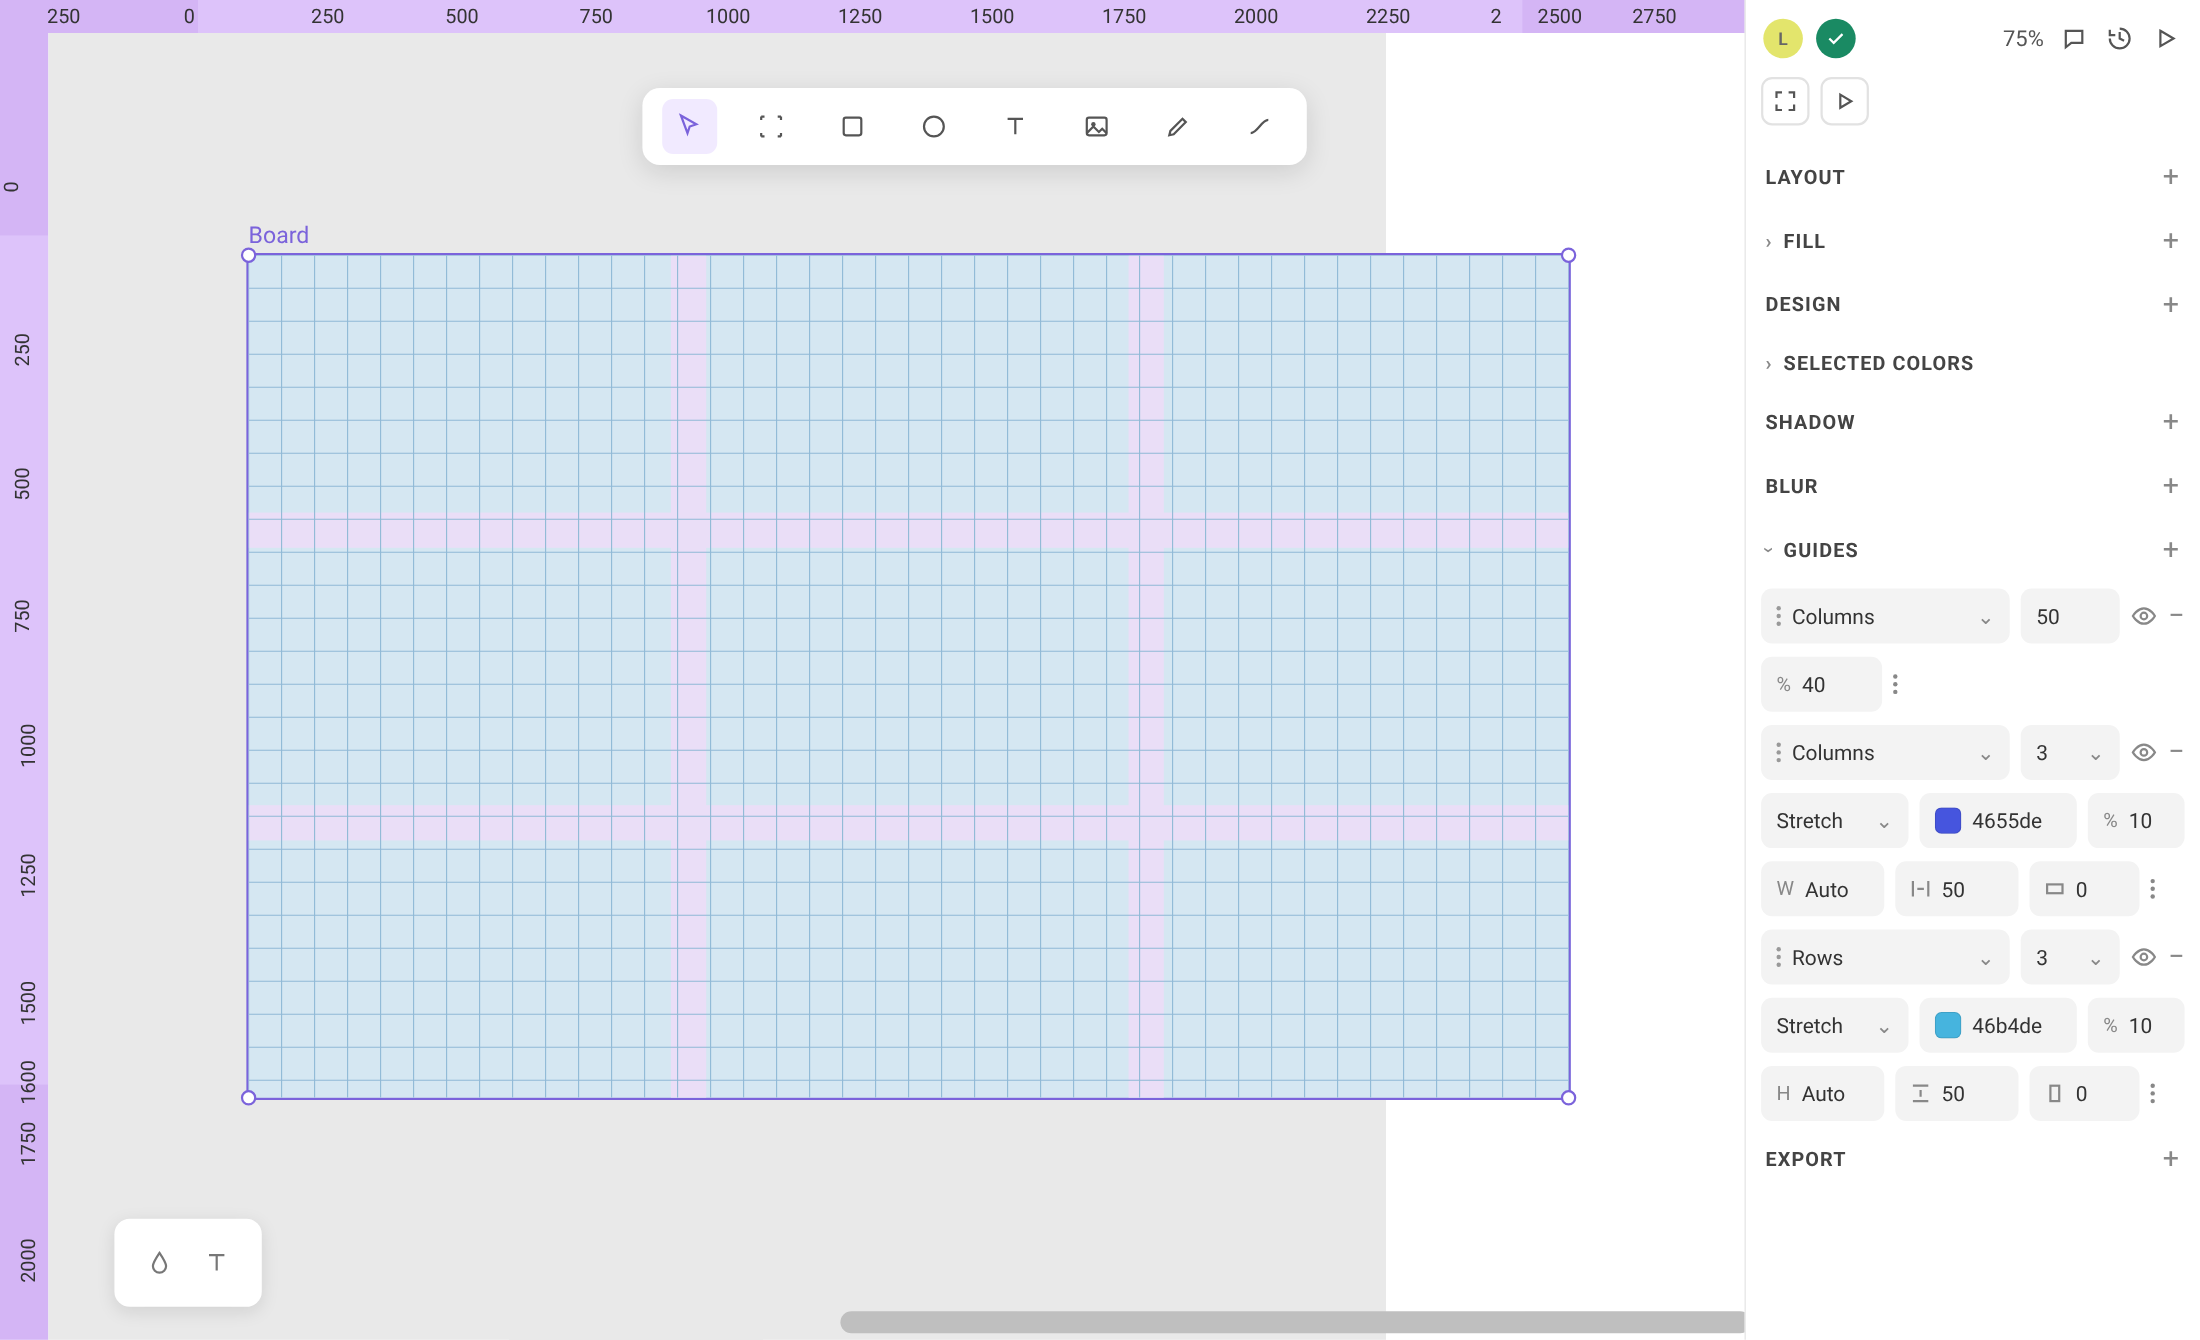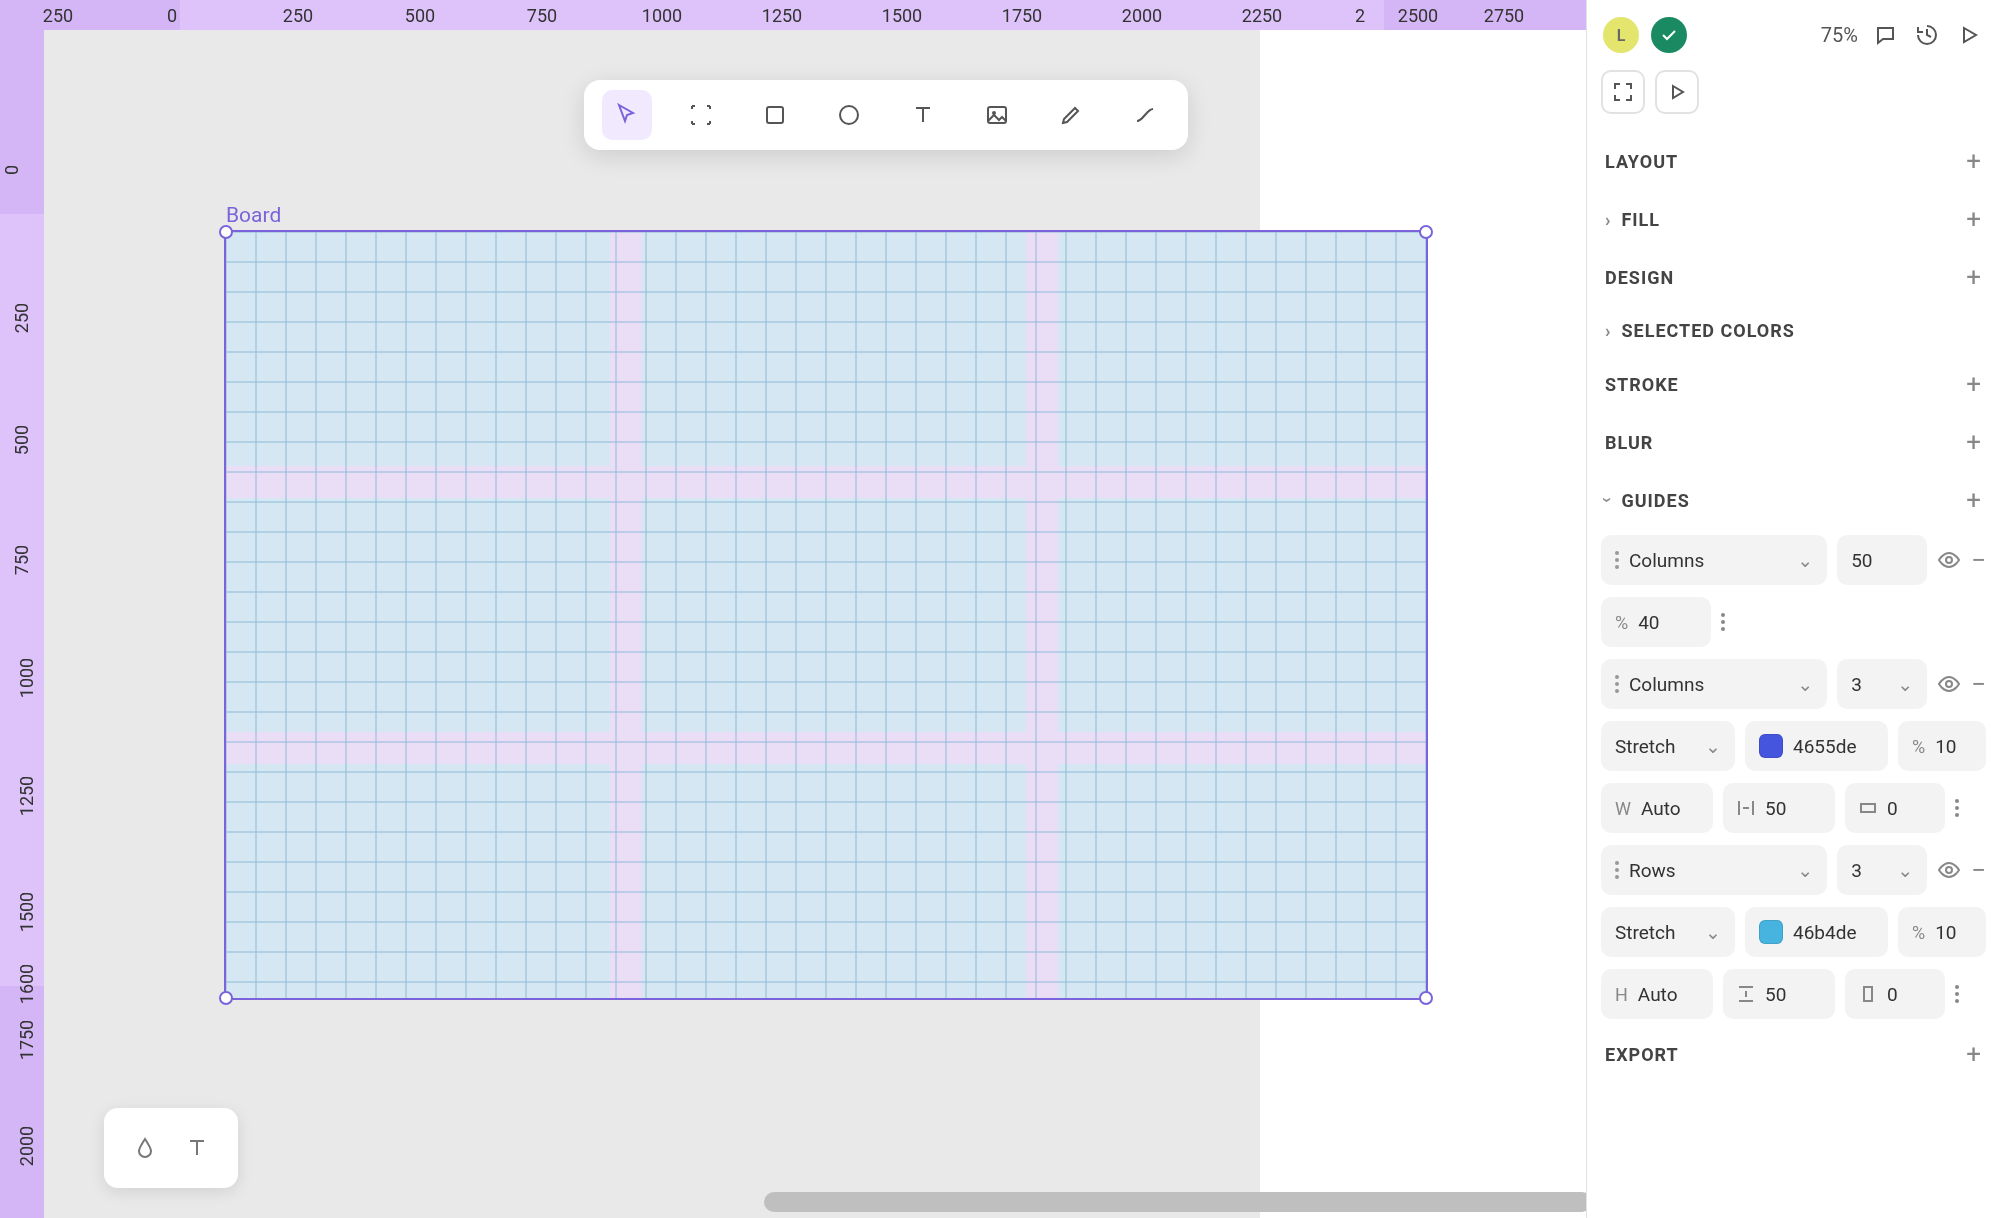--- a/index.html
+++ b/index.html
@@ -370,21 +370,21 @@
     <span class="plus">+</span>
   </div>
   <div class="section">
     <span class="left">
         <span class="chev">›</span>
       <span>SELECTED COLORS</span>
       </span>
     <span></span>
   </div>
   <div class="section">
-    <span>STROKE</span>
+    <span>SHADOW</span>
     <span class="plus">+</span>
   </div>
   <div class="section">
     <span>BLUR</span>
     <span class="plus">+</span>
   </div>
   <div class="section">
     <span class="left">
         <span class="chev" style="transform:rotate(90deg);display:inline-block">›</span>
       <span>GUIDES</span>

